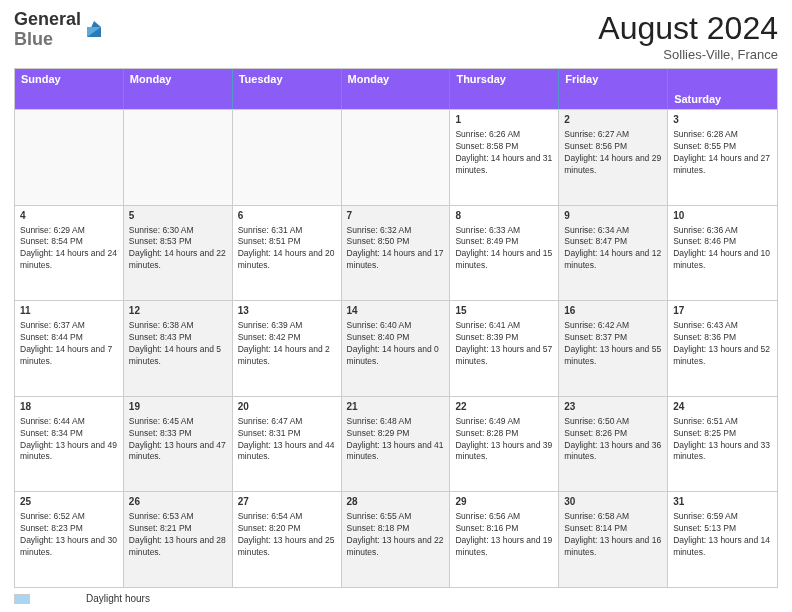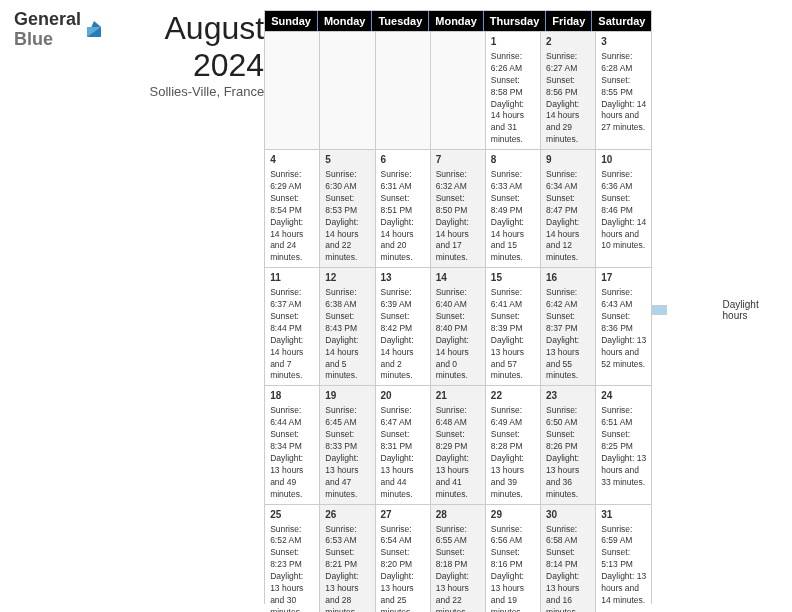--- a/index.html
+++ b/index.html
@@ -8,20 +8,21 @@
       background: #fff;
       width: 792px;
       height: 612px;
       overflow: hidden;
     }
     .page {
       width: 792px;
       height: 612px;
       padding: 10px 14px 8px 14px;
       display: flex;
+      flex-direction: column;
     }
     .header {
       display: flex;
       justify-content: space-between;
       align-items: flex-start;
       margin-bottom: 6px;
     }
     .logo {
       display: flex;
       align-items: center;
@@ -52,31 +53,31 @@
     }
     .calendar {
       flex: 1;
       display: flex;
       flex-direction: column;
       border: 1px solid #ccc;
     }
     .cal-header-row {
       display: grid;
       grid-template-columns: repeat(7, 1fr);
-      background: #000000;
+      background: #8b5cf6;
     }
     .cal-header-cell {
       color: #fff;
       font-size: 11px;
       font-weight: bold;
       padding: 4px 6px;
       border-right: 1px solid #5599cc;
       text-align: left;
     }
-    .cal-header-cell:last-child { border-right: none; }
+    .cal-header-cell:last-child { border-right: none; margin-top: 20px; }
     .cal-body {
       flex: 1;
       display: flex;
       flex-direction: column;
     }
     .cal-week {
       display: grid;
       grid-template-columns: repeat(7, 1fr);
       flex: 1;
       border-top: 1px solid #ccc;

